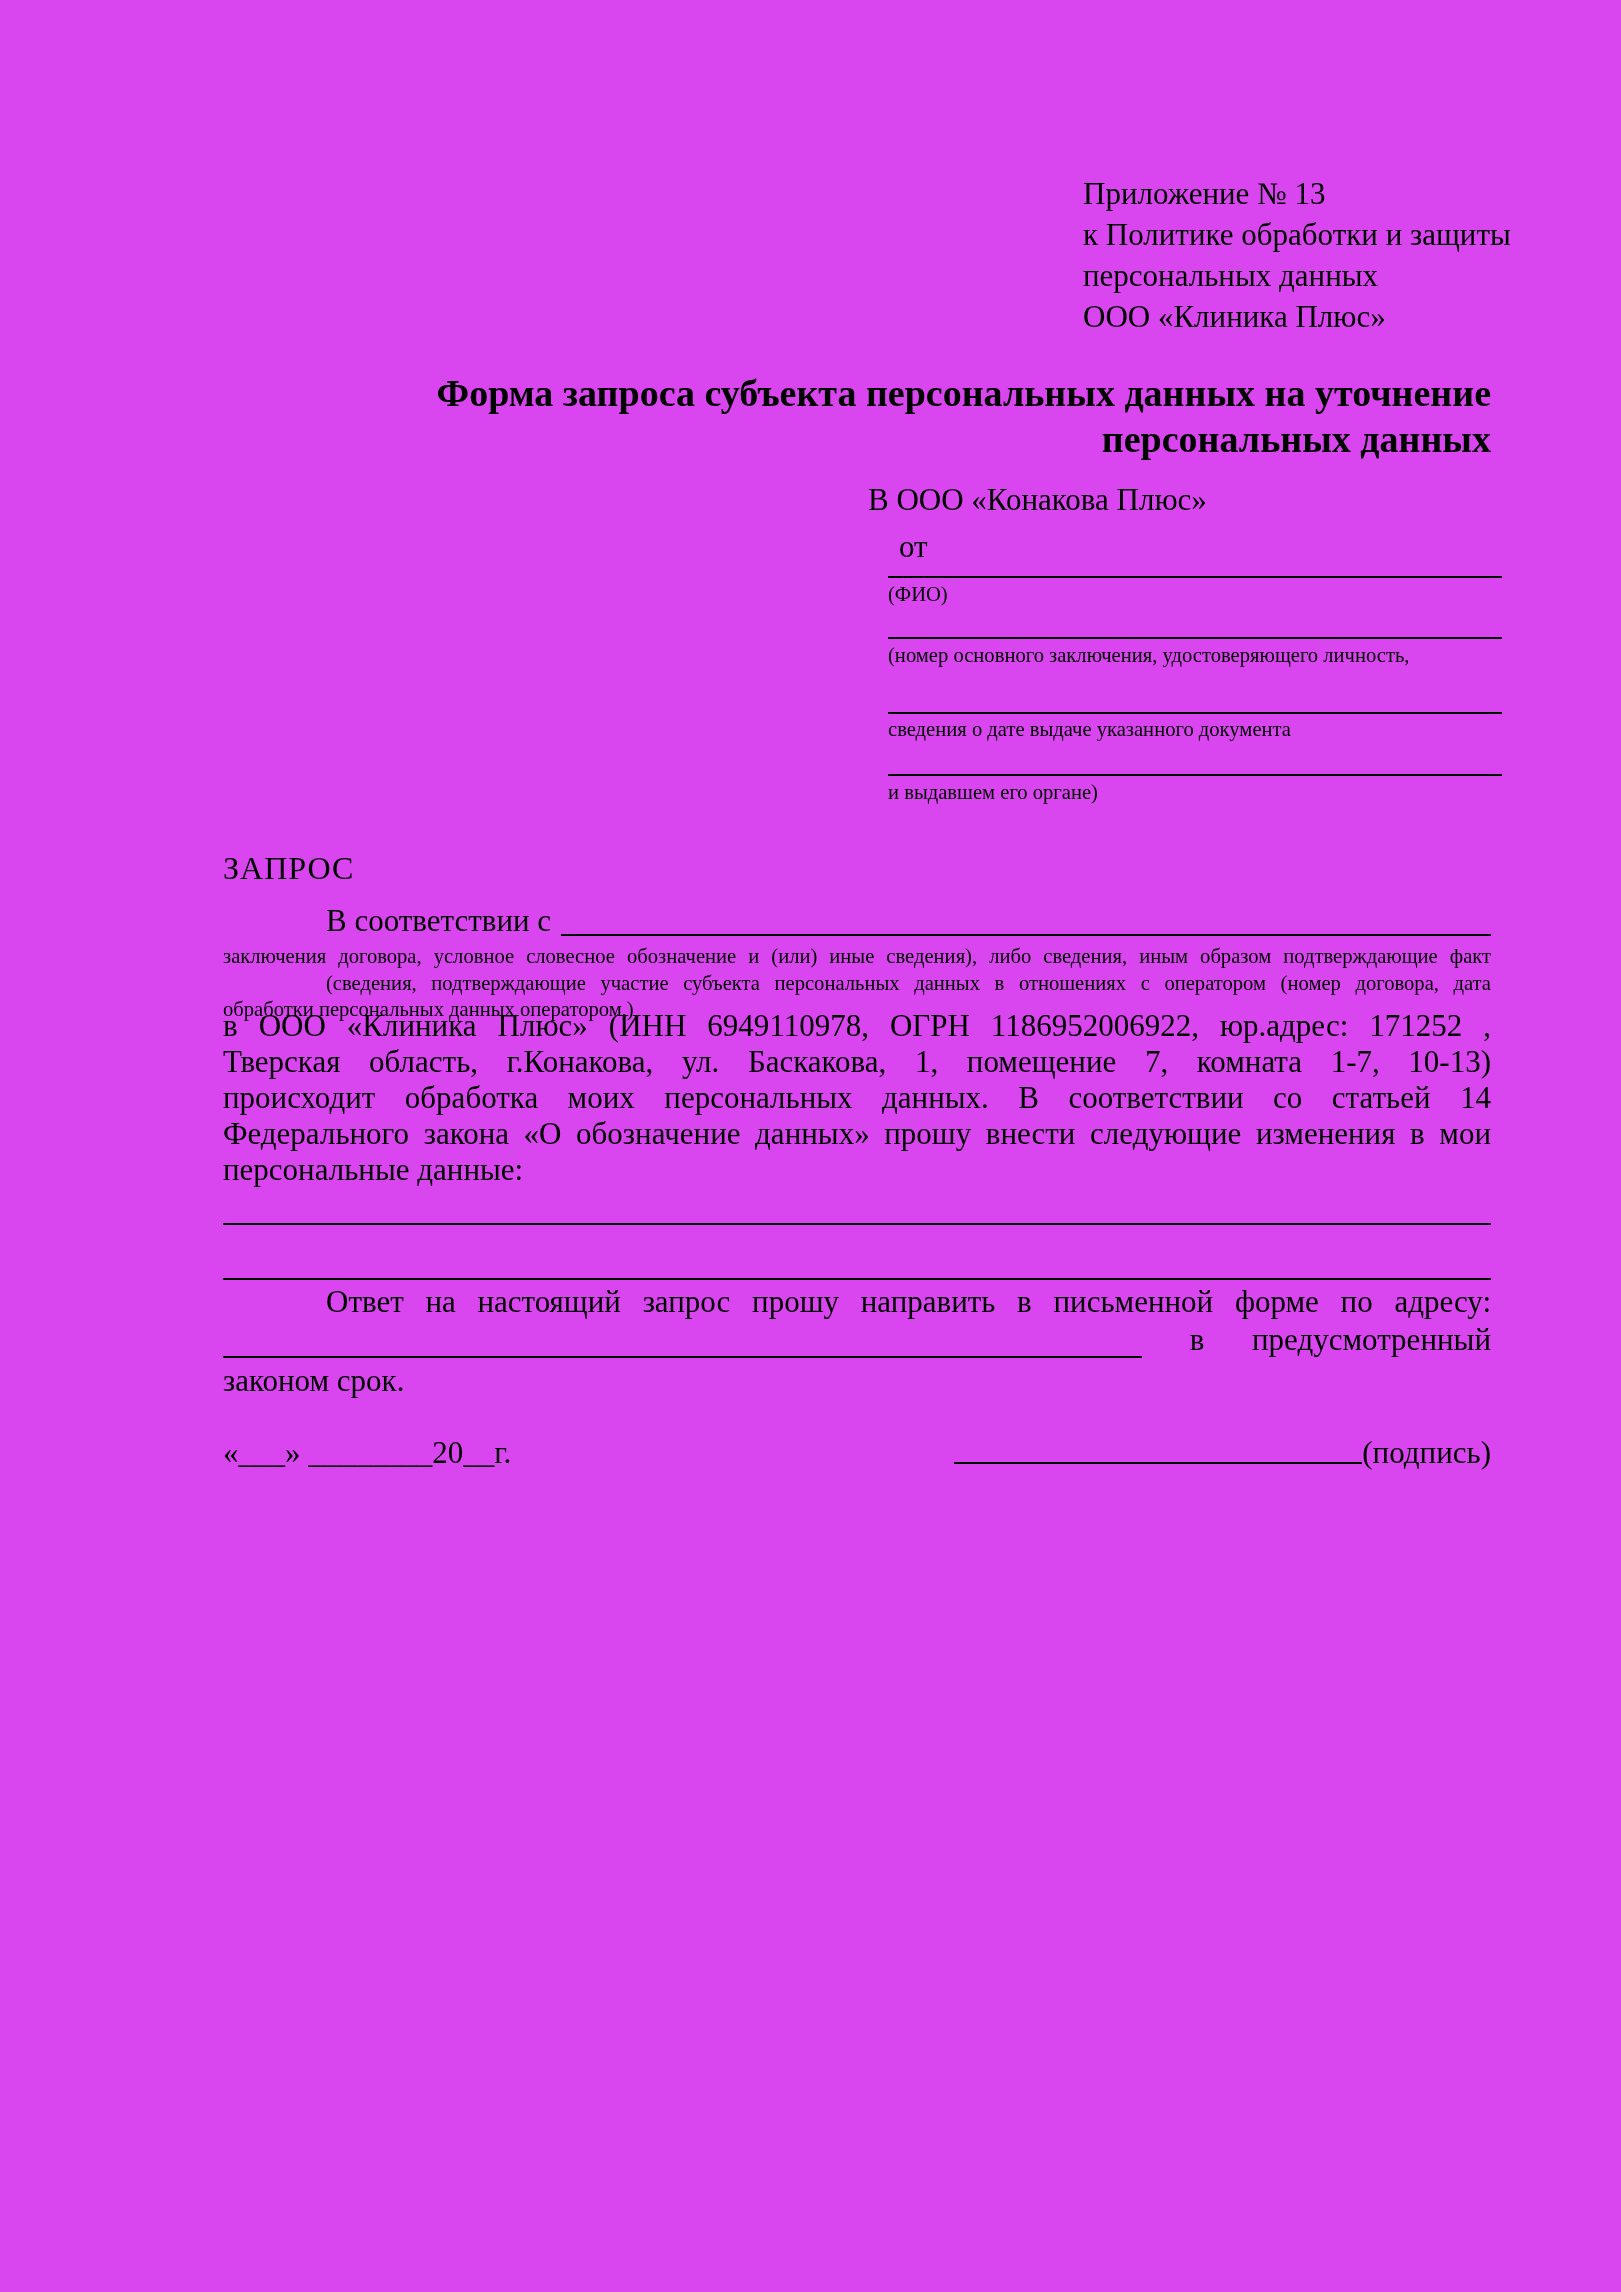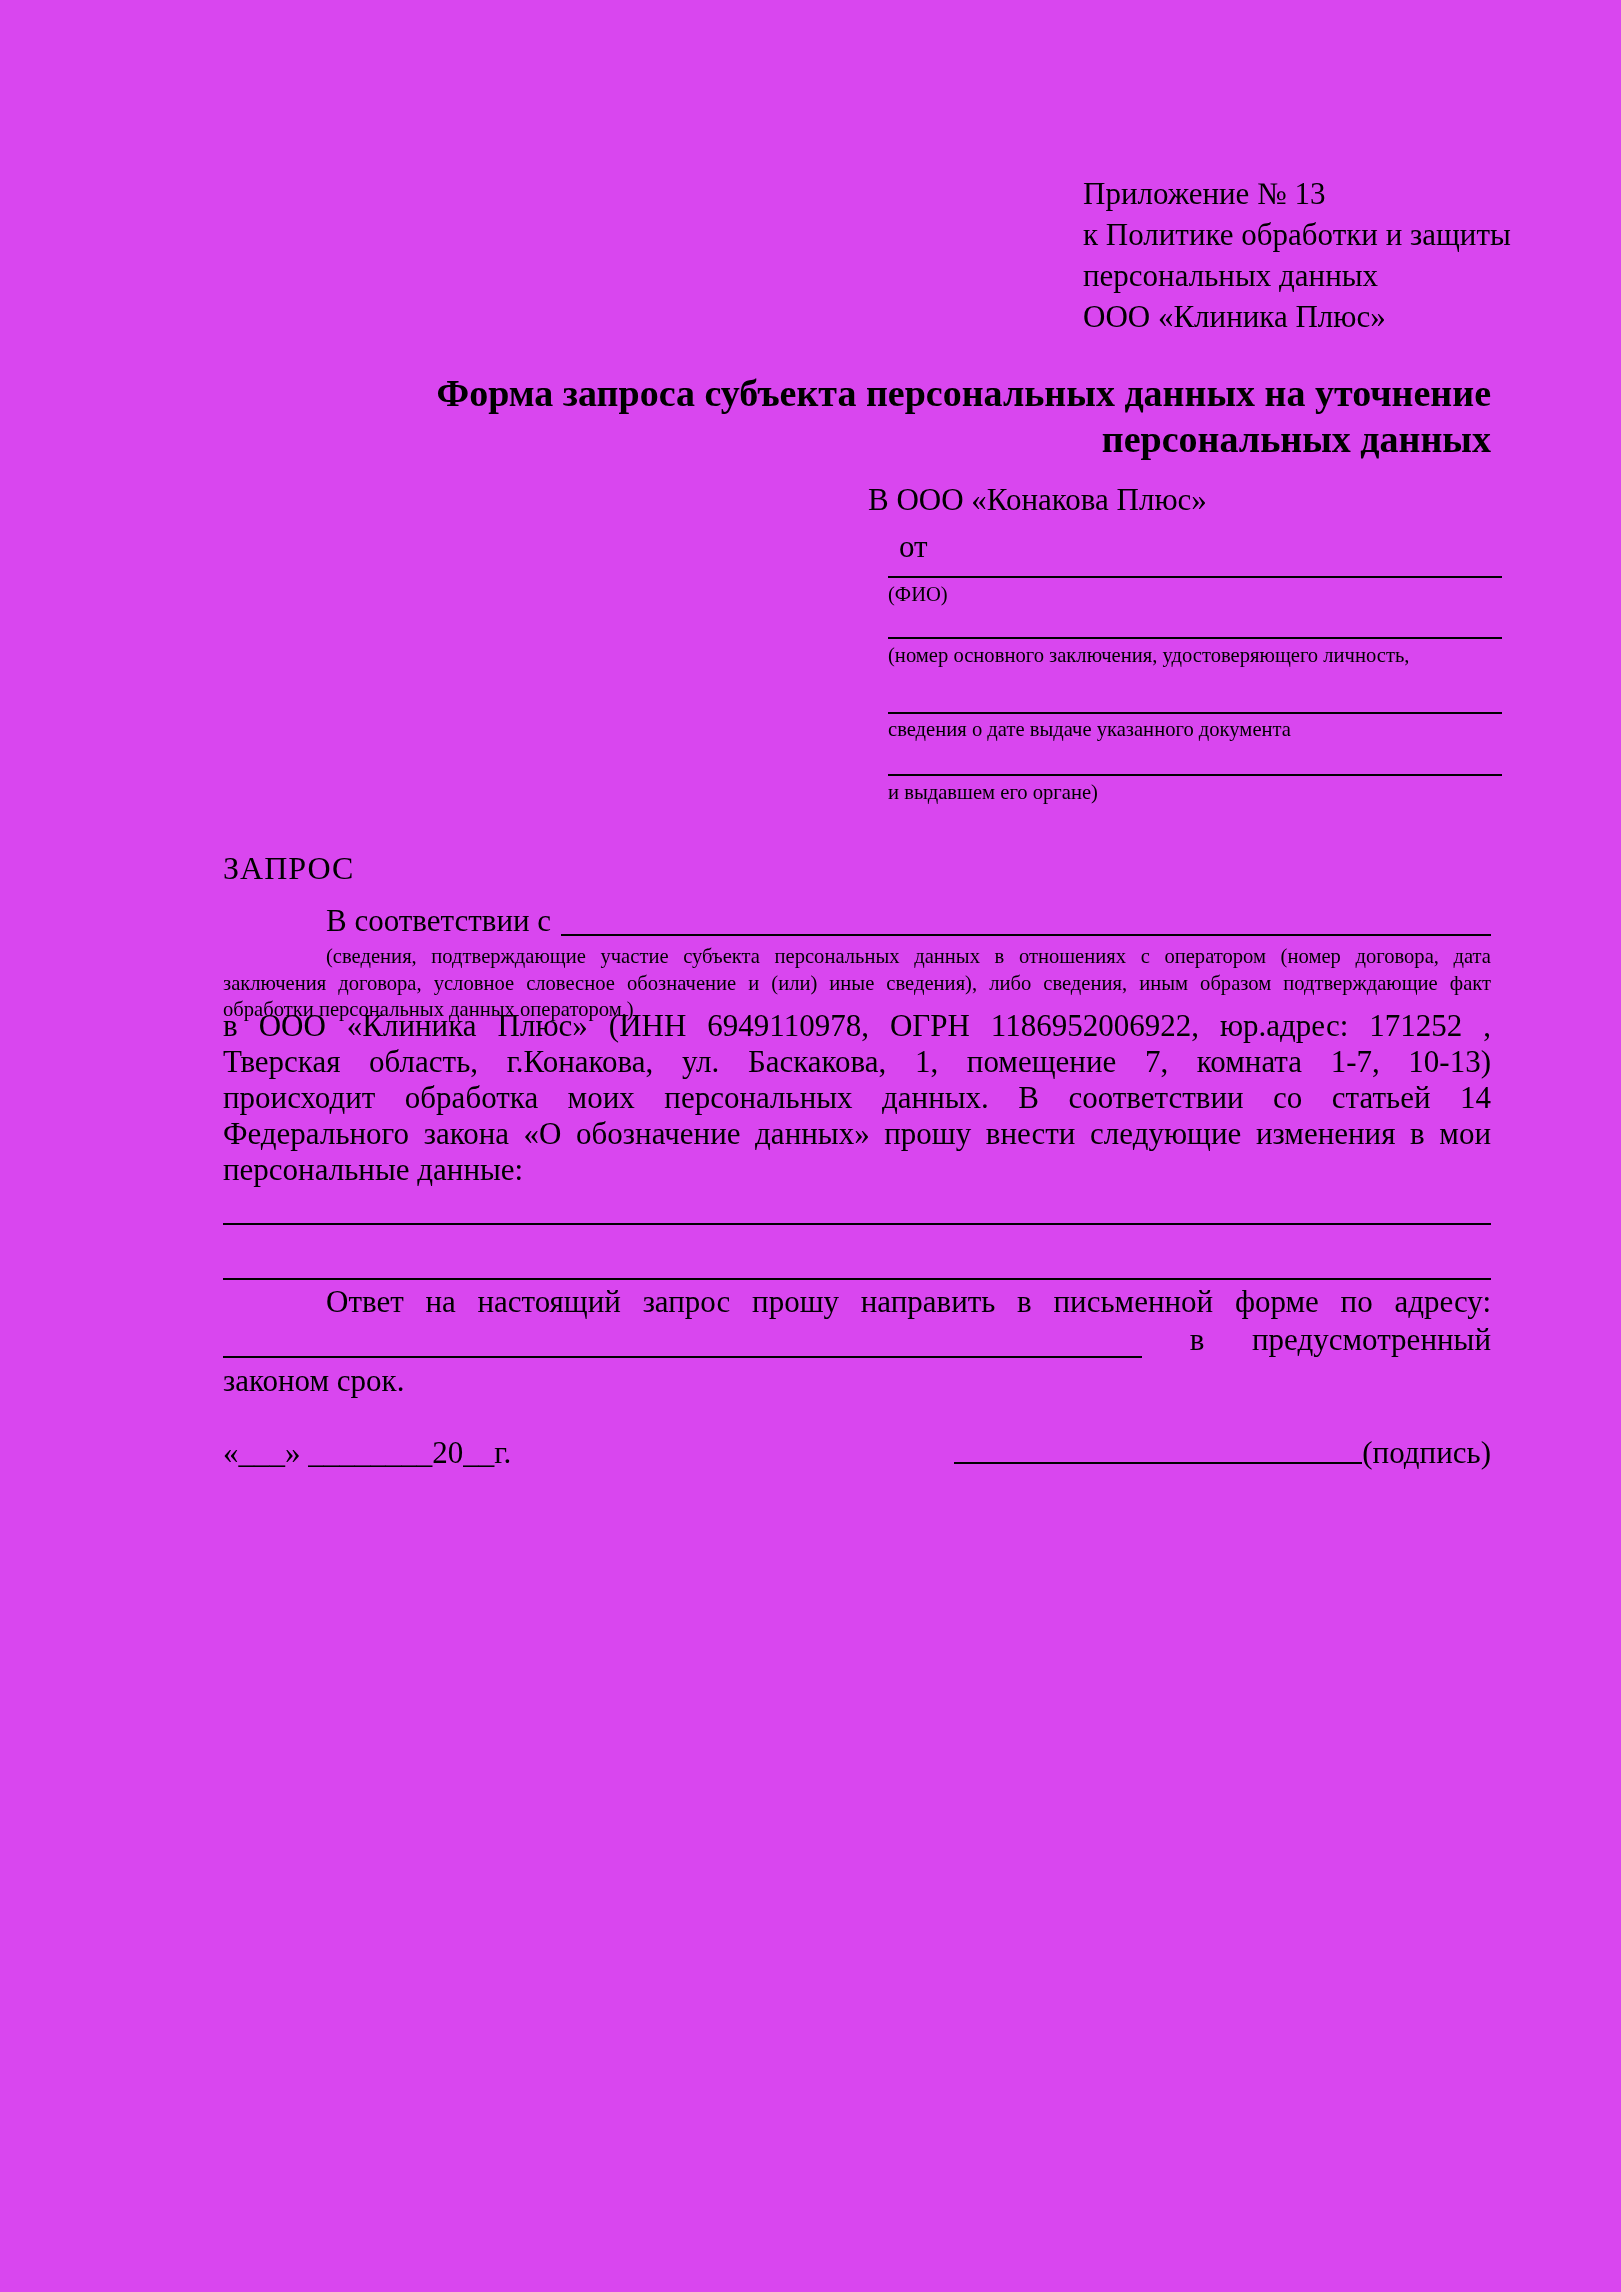--- a/index.html
+++ b/index.html
@@ -120,22 +120,22 @@
   <div class="fcap" style="top:780px">и выдавшем его органе)</div>
 
   <div class="abs zapros">ЗАПРОС</div>
 
   <div class="abs intro-row">
     <span class="intro-text">В соответствии с</span>
     <span class="fill-line"></span>
   </div>
 
   <div class="abs note">
+    <div class="jlast">заключения договора, условное словесное обозначение и (или) иные сведения), либо сведения, иным образом подтверждающие факт</div>
     <div class="jlast first">(сведения, подтверждающие участие субъекта персональных данных в отношениях с оператором (номер договора, дата</div>
-    <div class="jlast">заключения договора, условное словесное обозначение и (или) иные сведения), либо сведения, иным образом подтверждающие факт</div>
     <div>обработки персональных данных оператором,)</div>
   </div>
 
   <div class="abs bodytext">
     <div class="jline">в ООО «Клиника Плюс» (ИНН 6949110978, ОГРН 1186952006922, юр.адрес: 171252 ,</div>
     <div class="jline">Тверская область, г.Конакова, ул. Баскакова, 1, помещение 7, комната 1-7, 10-13)</div>
     <div class="jline">происходит обработка моих персональных данных. В соответствии со статьей 14</div>
     <div class="jline">Федерального закона «О обозначение данных» прошу внести следующие изменения в мои</div>
     <div>персональные данные:</div>
   </div>

